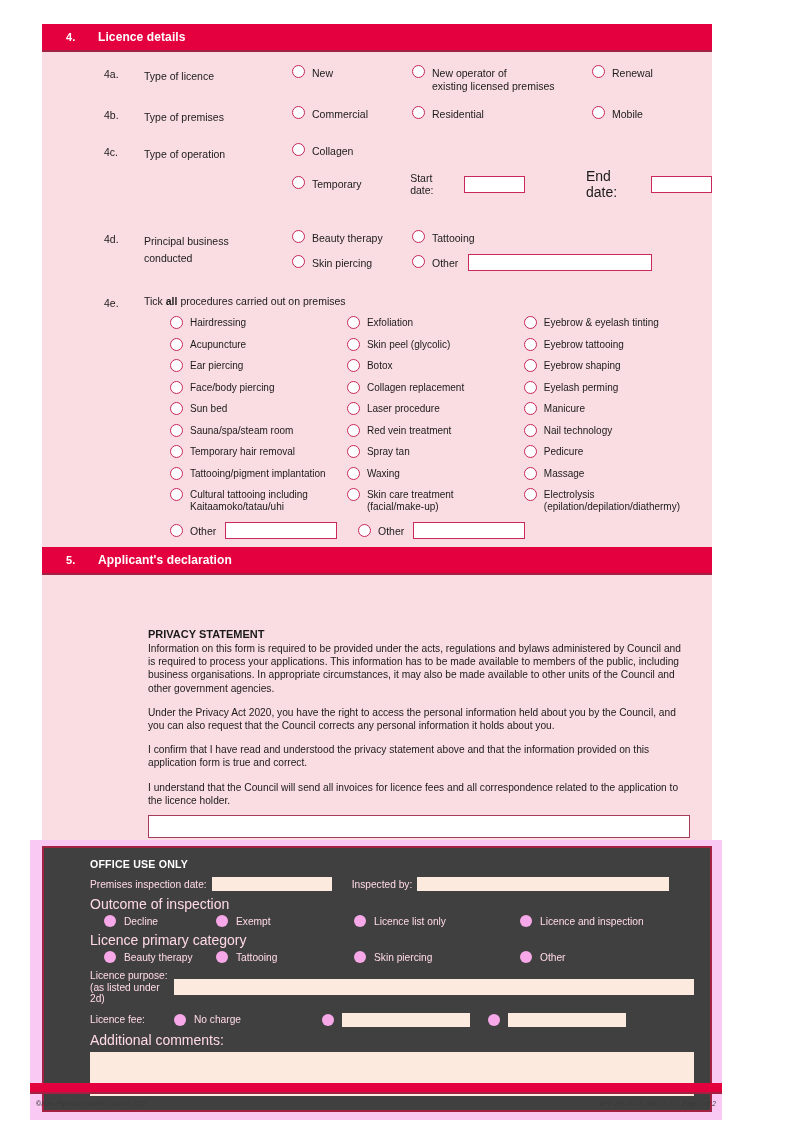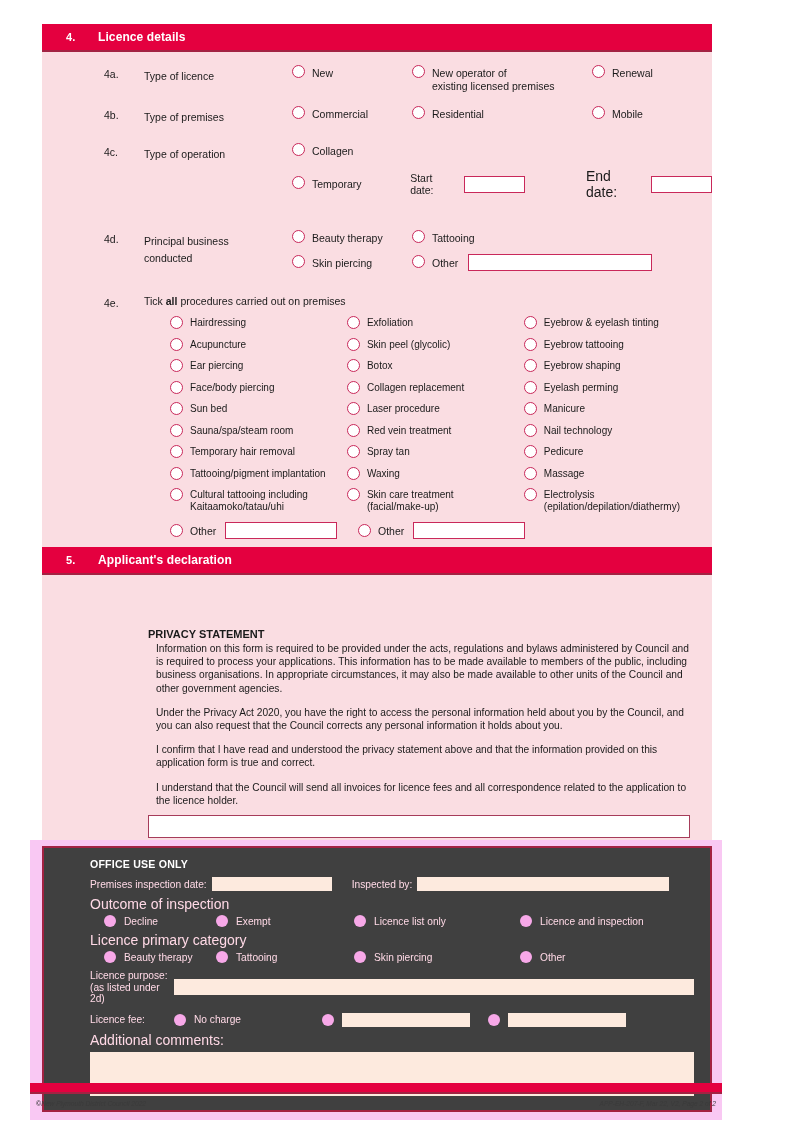--- a/index.html
+++ b/index.html
@@ -135,21 +135,21 @@
   .decl-body { padding: 10px 22px 12px 106px; }
   .priv-title {
     font-size: 11px;
     font-weight: bold;
     margin-bottom: 2px;
     margin-top: 43px;
   }
   .priv-p {
     font-size: 10.2px;
     line-height: 13.2px;
-    margin: 0 0 11px 8px;
+    margin: 0 0 11px 0;
   }
   .priv-p.tight { margin-bottom: 2px; }
   .sign-box {
     background: #ffffff;
     border: 1.4px solid #a63c5a;
     height: 21px;
     margin-top: 8px;
   }
   .sign-cap {
     display: flex;

